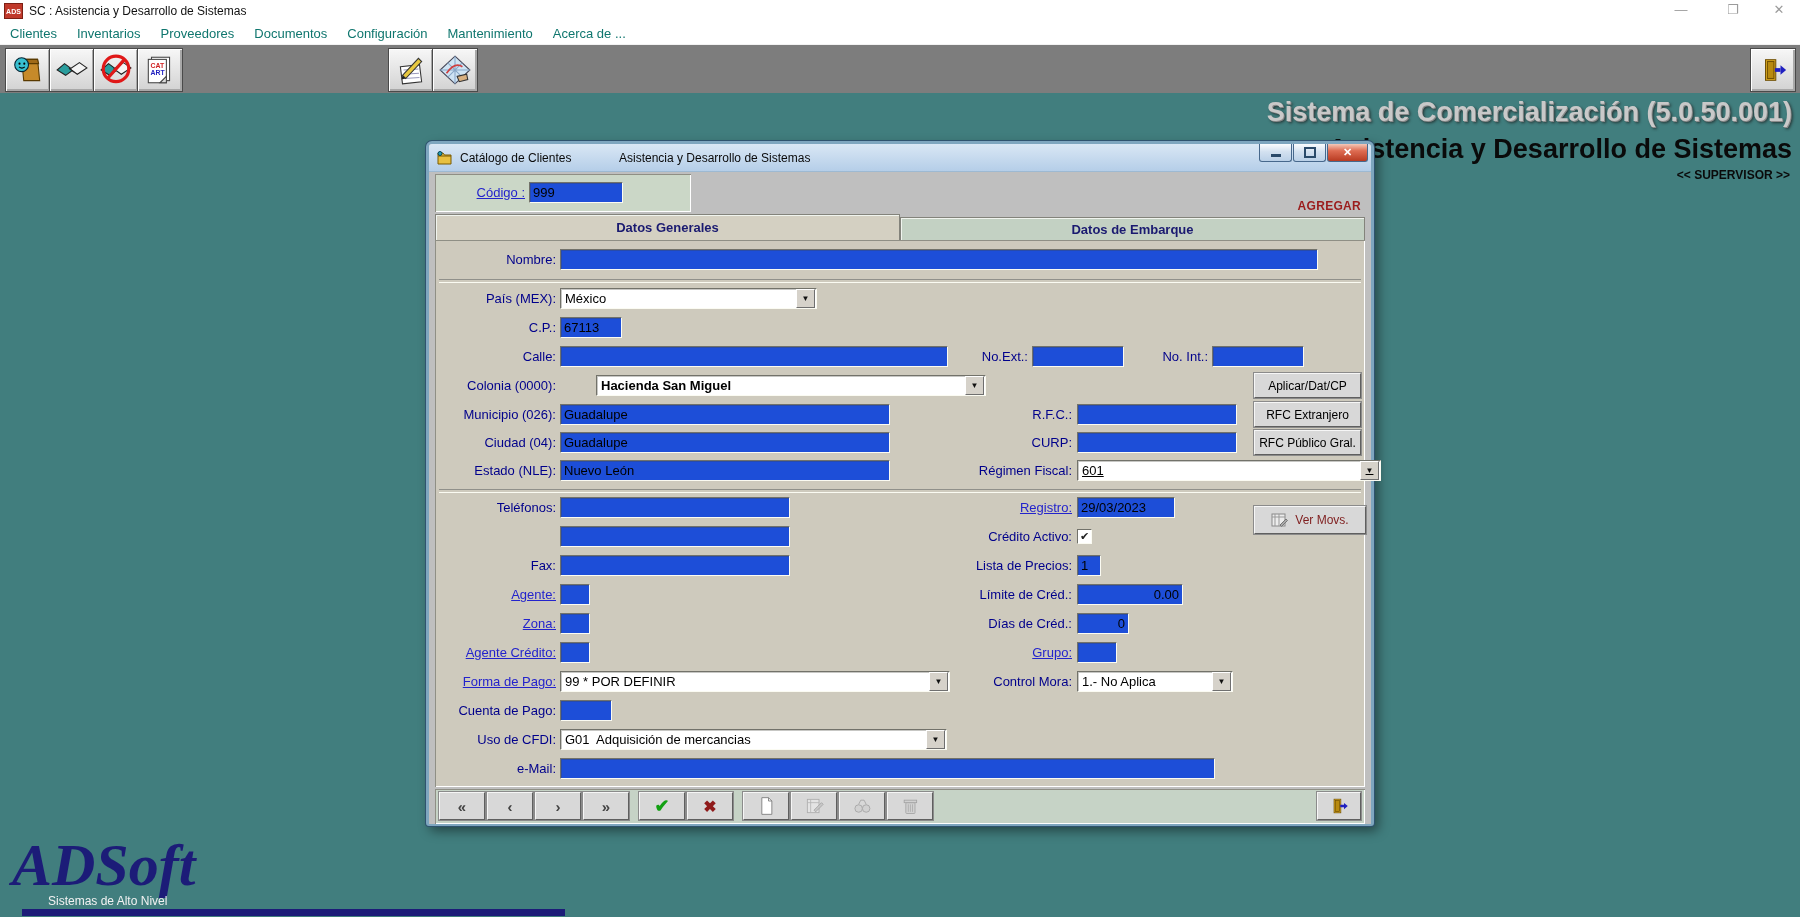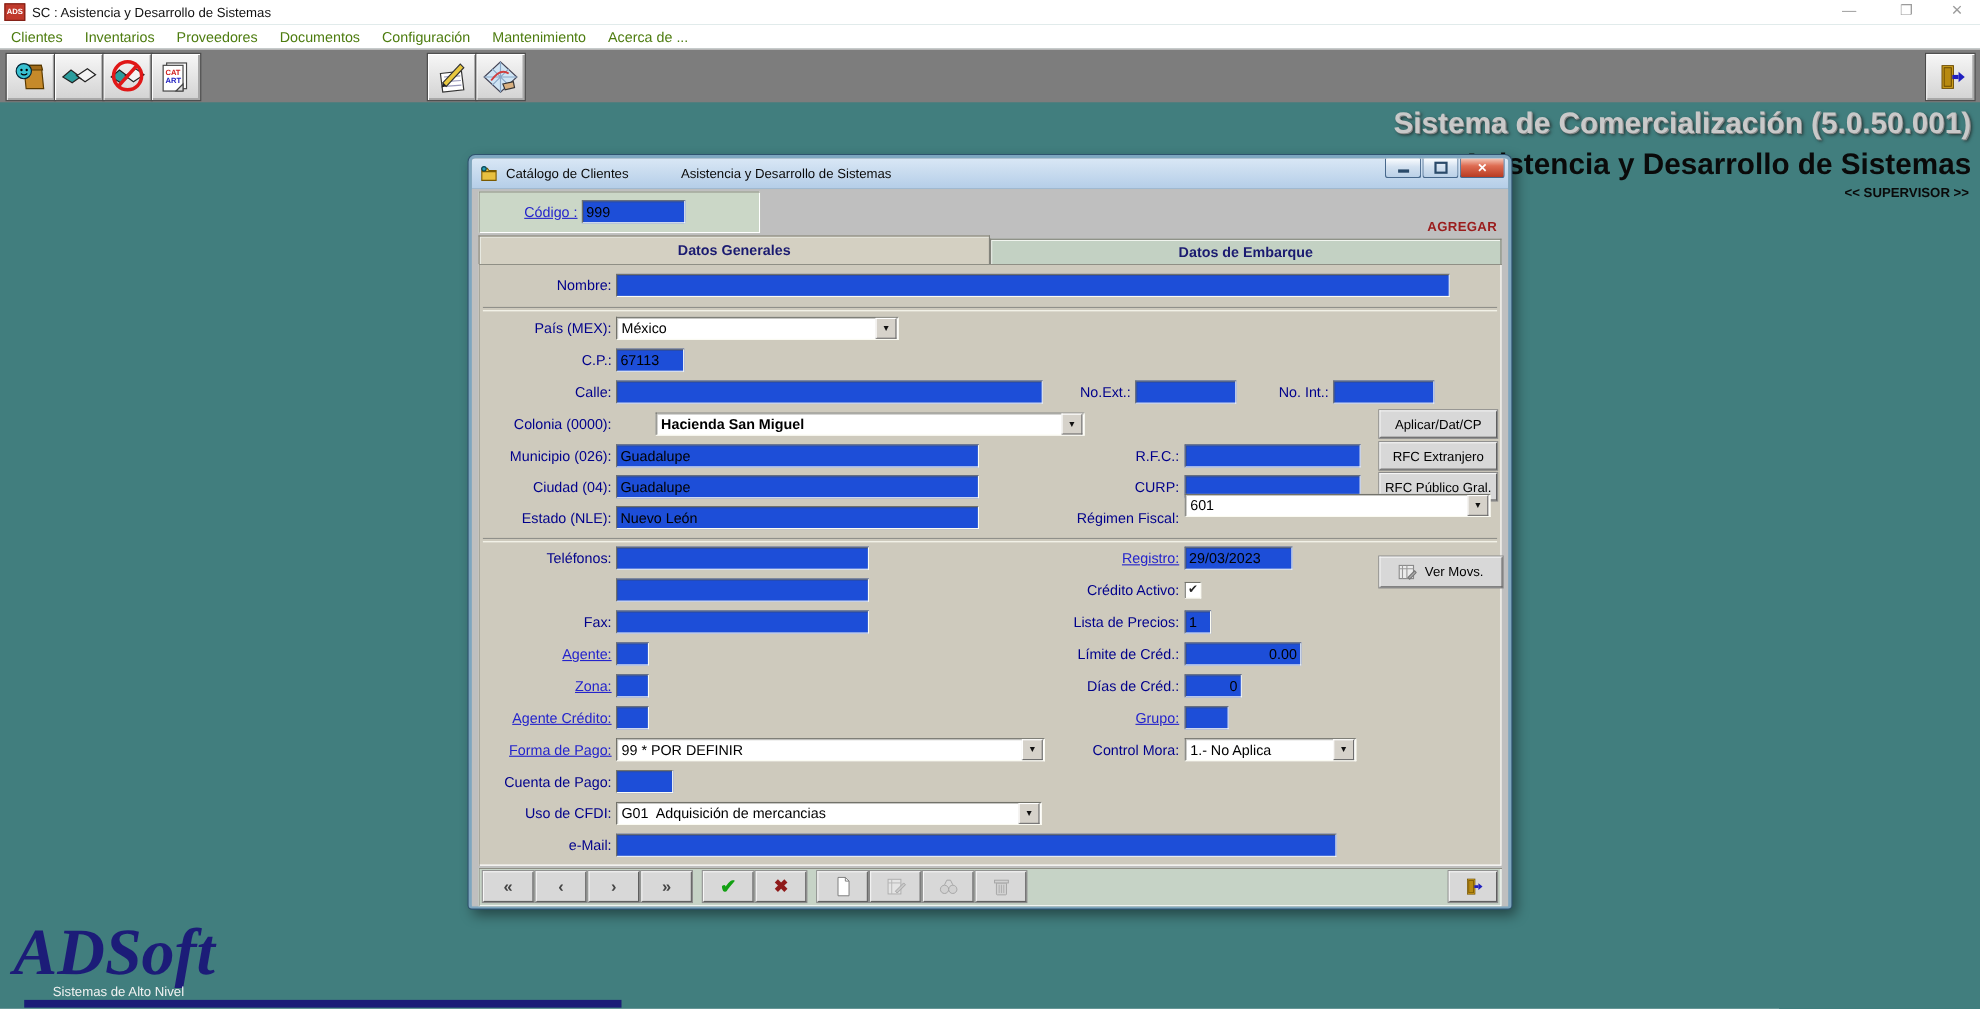--- a/index.html
+++ b/index.html
@@ -5,21 +5,21 @@
   html,body{margin:0;padding:0;}
   .screen{position:relative;width:1800px;height:917px;overflow:hidden;background:#417E7E;
           font-family:"Liberation Sans",sans-serif;-webkit-font-smoothing:antialiased;}
   
   .titlebar{position:absolute;top:0;left:0;right:0;height:22px;background:#ffffff;display:flex;align-items:center;
             font-size:12px;color:#111;}
   .appicon{width:17px;height:14px;margin:0 6px 0 4px;background:#c0392b;color:#fff;font-size:7px;font-weight:bold;
            display:flex;align-items:center;justify-content:center;border:1px solid #7d1f14;}
   .wctrl{position:absolute;top:2px;color:#9b9b9b;font-size:13px;width:30px;text-align:center;cursor:default;}
   .menubar{position:absolute;top:22px;left:0;right:0;height:22px;background:#ffffff;display:flex;align-items:center;
-           font-size:13px;color:#4d7c0f;}
+           font-size:13px;color:#0f766e;}
   .menubar .mitem{padding:2px 10px;}
   .toolbar{position:absolute;top:44px;left:0;right:0;height:49px;background:#7d7d7d;border-top:1px solid #f2f2f2;}
   .tbtn{position:absolute;top:3px;width:44px;height:42px;background:linear-gradient(#f7f7f7,#d2d2d2);
         border:1px solid #4a4a4a;box-shadow:inset 1px 1px 0 #fff, inset -2px -2px 0 #a8a8a8;
         display:flex;align-items:center;justify-content:center;}
   
   .desktop{position:absolute;top:93px;left:0;right:0;bottom:0;background:#417E7E;}
   .wm1{position:absolute;right:8px;top:4px;font-size:27px;font-weight:bold;color:#c9c9c9;
        text-shadow:1px 1px 0 #8a8a8a, 2px 2px 3px rgba(25,25,25,.75);z-index:1;}
   .wm2{position:absolute;right:8px;top:41px;font-size:27px;font-weight:bold;color:#0a0a0a;z-index:1;}
@@ -65,21 +65,21 @@
        border:1px solid #72726a;border-right-color:#fbfbf2;border-bottom-color:#fbfbf2;
        box-shadow:inset 1px 1px 0 rgba(70,70,60,.3);}
   .cval{flex:1;padding:0 4px;font-size:13px;color:#000;white-space:pre;overflow:hidden;}
   .cval.b{font-weight:bold;}
   .cbtn{width:17px;height:17px;margin:1px;background:#d6d2ca;border:1px solid #fff;
         border-right-color:#6f6f6f;border-bottom-color:#6f6f6f;display:flex;align-items:center;justify-content:center;}
   .cbtn::after{content:"▼";font-size:8px;color:#111;}
   .pbtn{position:absolute;box-sizing:border-box;background:#d8d8d8;font-size:12px;color:#000;
         border:1px solid;border-color:#f6f6f6 #5f5f5f #5f5f5f #f6f6f6;box-shadow:0 0 0 1px #8b8b8b;
         display:flex;align-items:center;justify-content:center;}
-  .pbtn.dis{color:#000000;}
+  .pbtn.dis{color:#7f1d1d;}
   .chk{position:absolute;width:15px;height:15px;box-sizing:border-box;background:#fff;text-align:center;
        border:1px solid #72726a;border-right-color:#fbfbf2;border-bottom-color:#fbfbf2;
        font-size:11px;line-height:13px;color:#222;}
   .navbtn{position:absolute;top:3px;width:46px;height:28px;box-sizing:border-box;background:#d8d8d8;
         border:1px solid;border-color:#f6f6f6 #5f5f5f #5f5f5f #f6f6f6;box-shadow:0 0 0 1px #8b8b8b;
         display:flex;align-items:center;justify-content:center;font-size:15px;font-weight:bold;color:#444;}
   .navbtn.ok{color:#12a012;font-size:18px;}
   .navbtn.cancel{color:#8f1a1a;font-size:16px;}
   .navbtn.dim svg{opacity:.55;}
 </style>
@@ -246,21 +246,21 @@
 
           <div class="lab" style="top:192px;">Ciudad (04):</div>
           <input class="inp" style="left: 125px; top: 192px; width: 330px;" value="Guadalupe">
           <div class="rlab" style="left:440px;width:197px;top:192px;">CURP:</div>
           <input class="inp" style="left: 642px; top: 192px; width: 160px;" value="">
           <div class="pbtn" style="left:819px;top:190px;width:107px;height:25px;">RFC Público Gral.</div>
 
           <div class="lab" style="top:220px;">Estado (NLE):</div>
           <input class="inp" style="left: 125px; top: 220px; width: 330px;" value="Nuevo León">
           <div class="rlab" style="left:440px;width:197px;top:220px;">Régimen Fiscal:</div>
-          <div class="combo" style="left:642px;top:209px;width:278px;">
+          <div class="combo" style="left:642px;top:220px;width:304px;text-decoration:underline;">
             <span class="cval">601</span>
             <span class="cbtn"></span>
           </div>
 
           <div class="sep" style="top:249px;"></div>
 
           <div class="lab" style="top:257px;">Teléfonos:</div>
           <input class="inp" style="left: 125px; top: 257px; width: 230px;" value="">
           <div class="rlab link" style="left:440px;width:197px;top:257px;">Registro:</div>
           <input class="inp" style="left: 642px; top: 257px; width: 98px;" value="29/03/2023">

